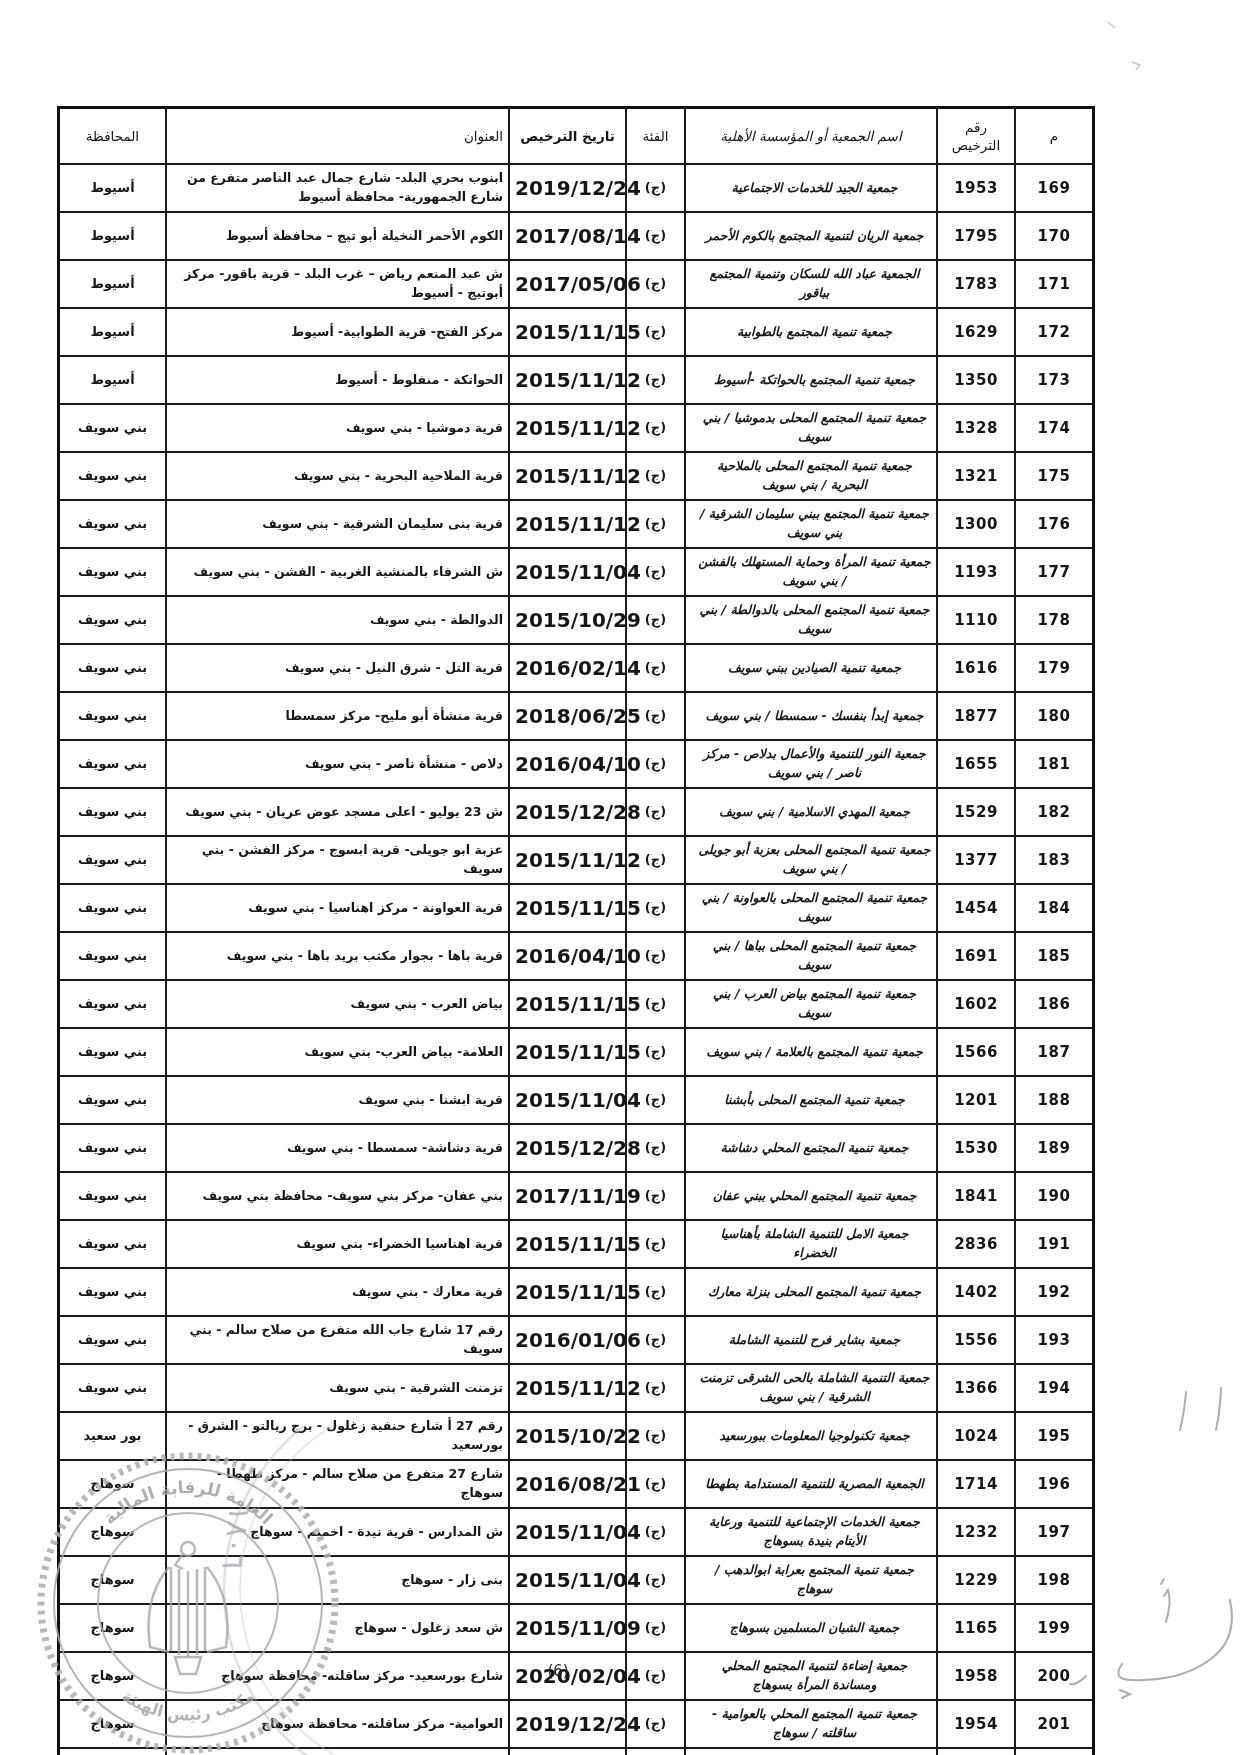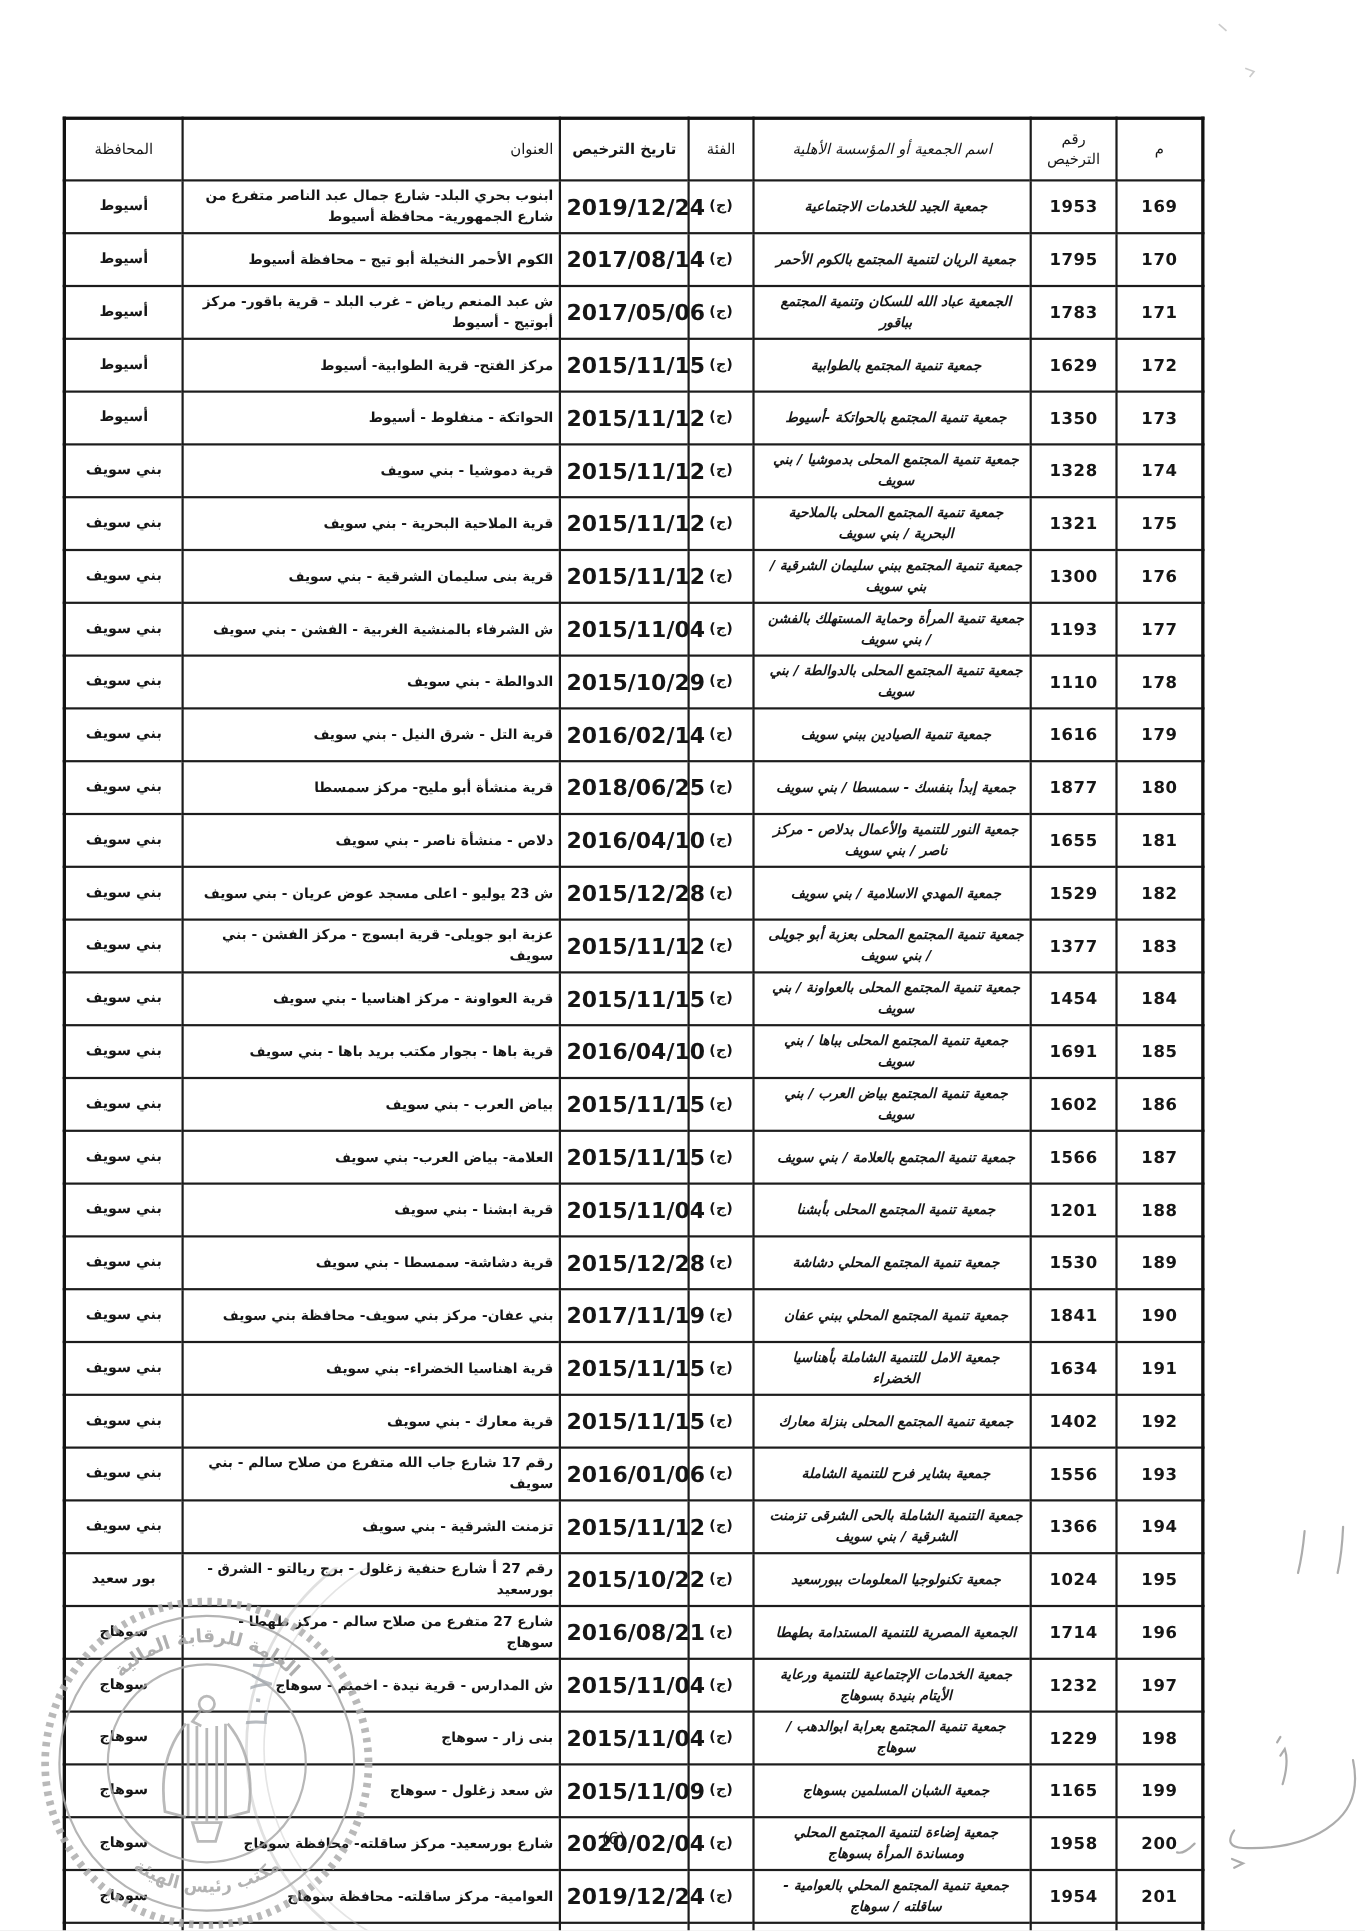--- a/index.html
+++ b/index.html
@@ -252,21 +252,21 @@
             <td class="col-serial">190</td>
             <td class="col-license_no">1841</td>
             <td class="col-name">جمعية تنمية المجتمع المحلي ببني عفان</td>
             <td class="col-category">(ج)</td>
             <td class="col-license_date">2017/11/19</td>
             <td class="col-address">بني عفان- مركز بني سويف- محافظة بني سويف</td>
             <td class="col-governorate">بني سويف</td>
           </tr>
           <tr>
             <td class="col-serial">191</td>
-            <td class="col-license_no">1634</td>
+            <td class="col-license_no">2836</td>
             <td class="col-name">جمعية الامل للتنمية الشاملة بأهناسيا الخضراء</td>
             <td class="col-category">(ج)</td>
             <td class="col-license_date">2015/11/15</td>
             <td class="col-address">قرية اهناسيا الخضراء- بني سويف</td>
             <td class="col-governorate">بني سويف</td>
           </tr>
           <tr>
             <td class="col-serial">192</td>
             <td class="col-license_no">1402</td>
             <td class="col-name">جمعية تنمية المجتمع المحلى بنزلة معارك</td>

